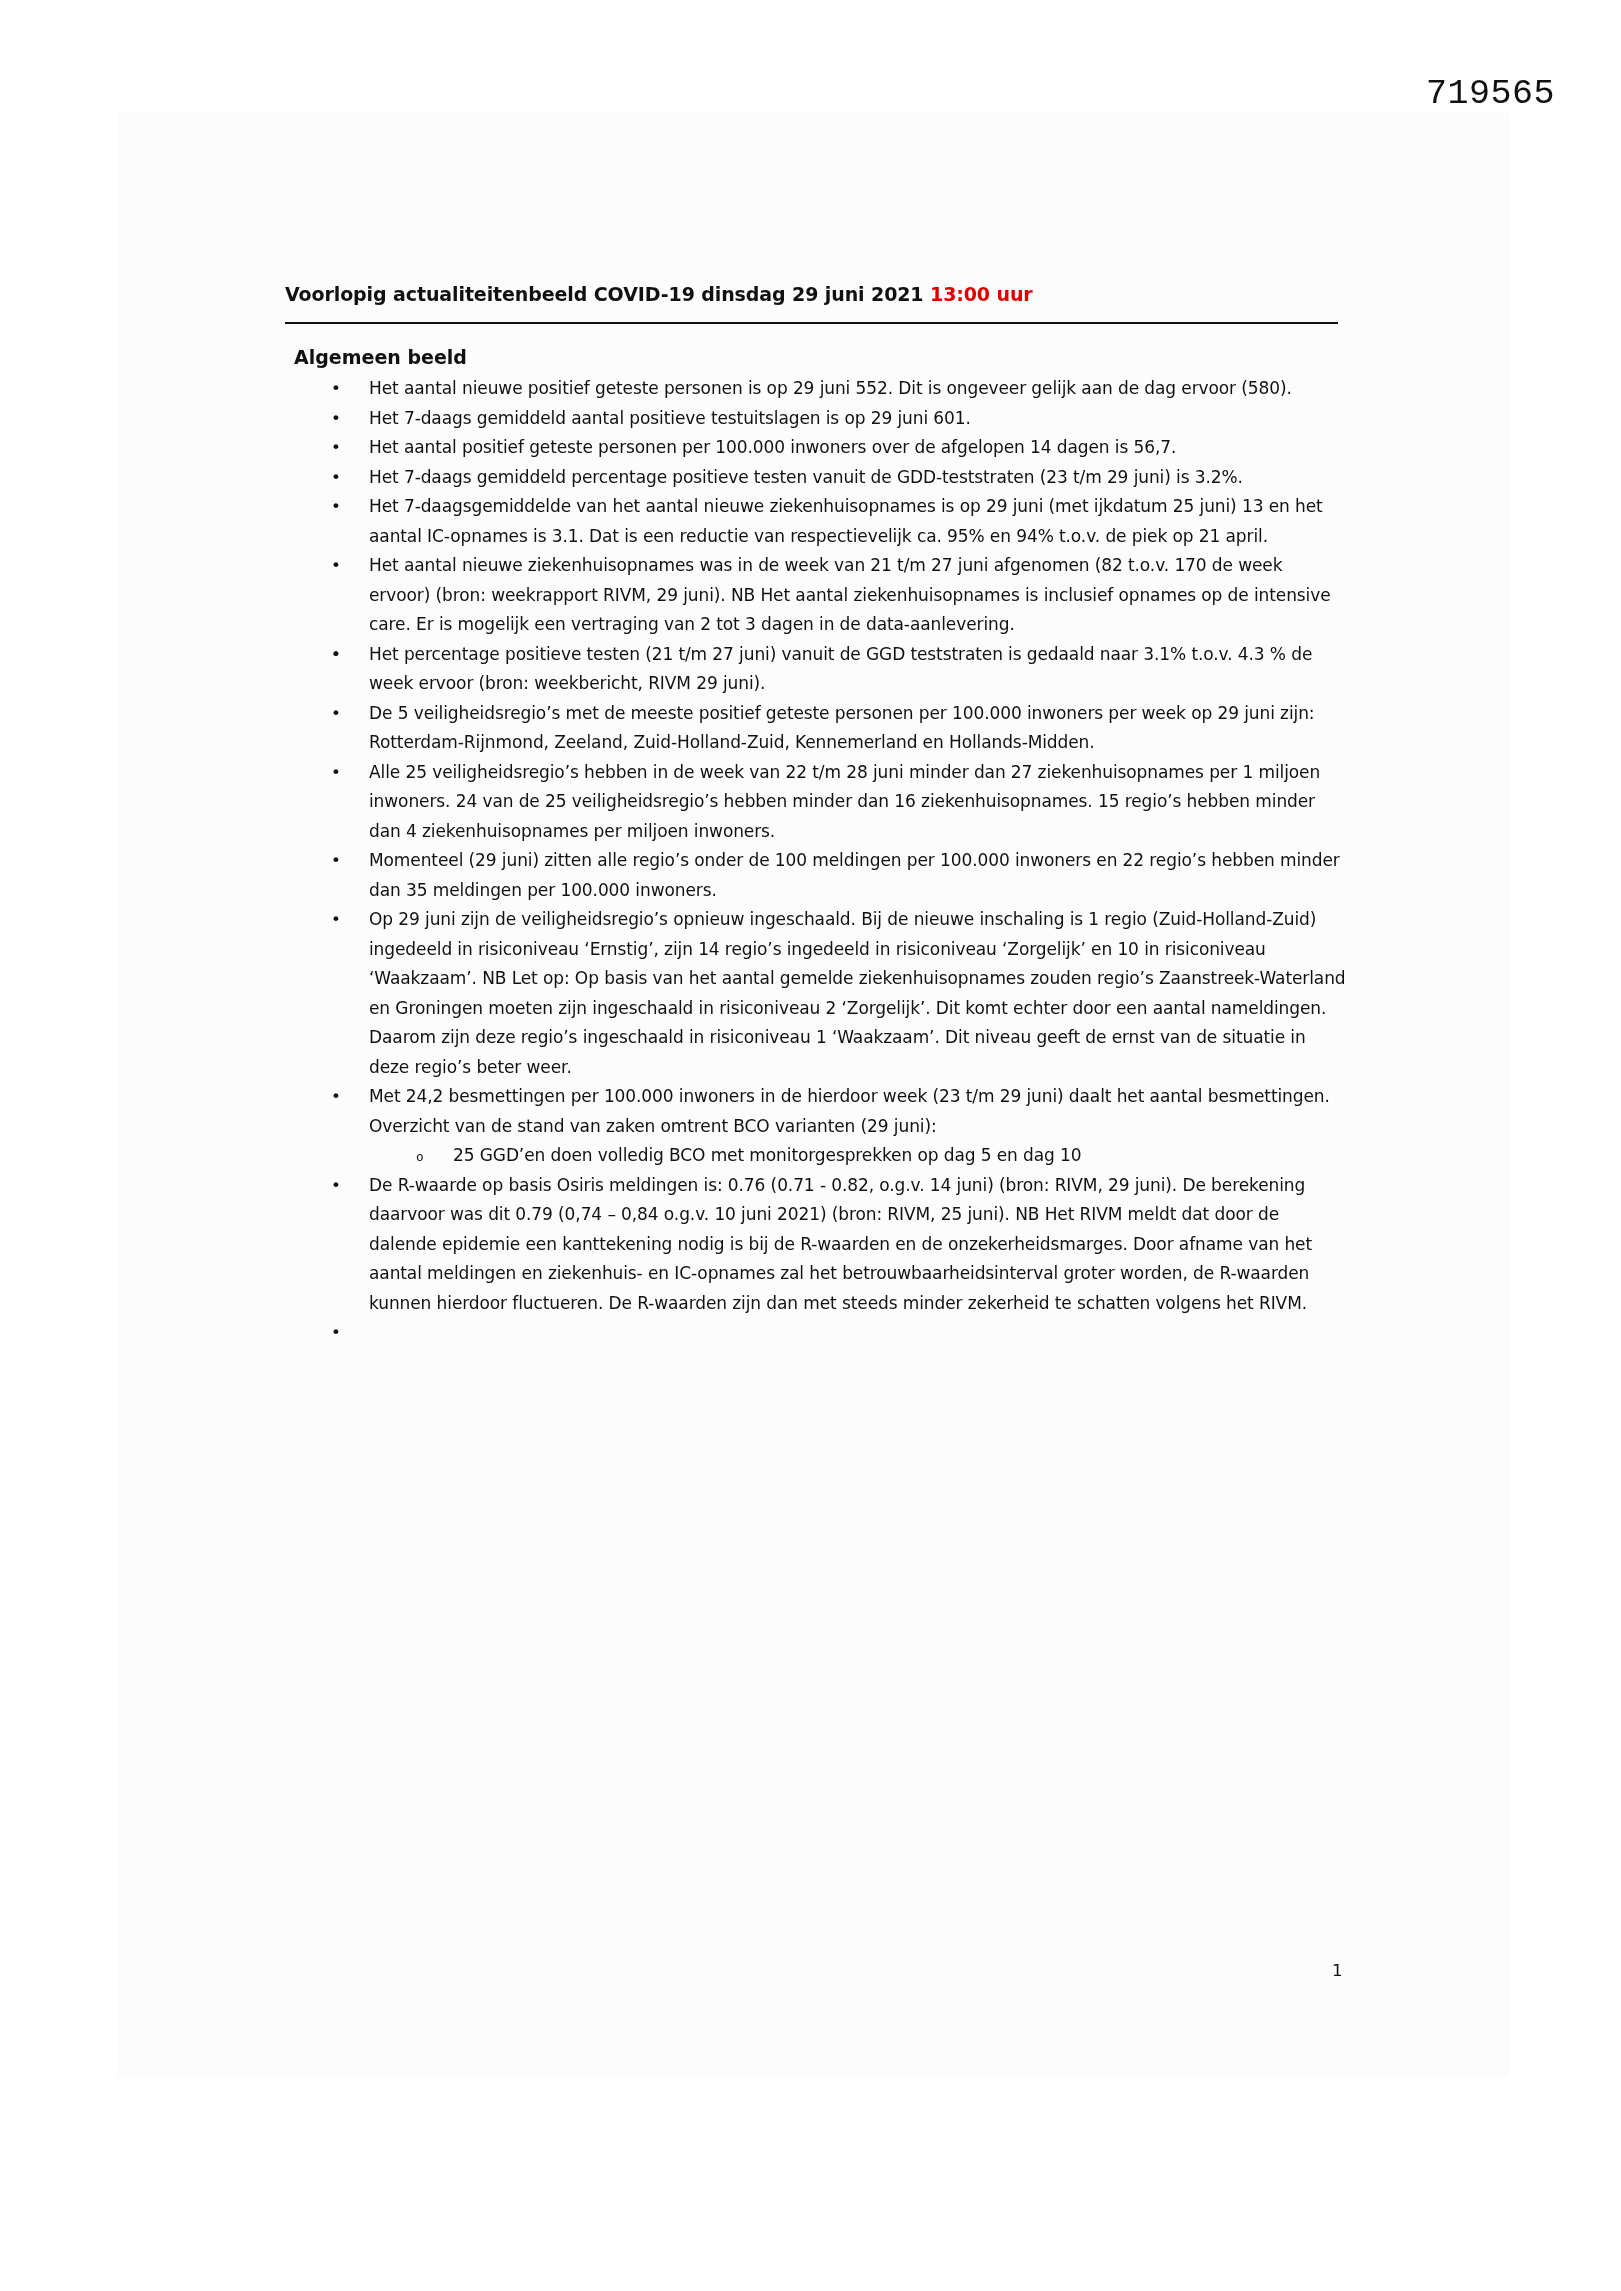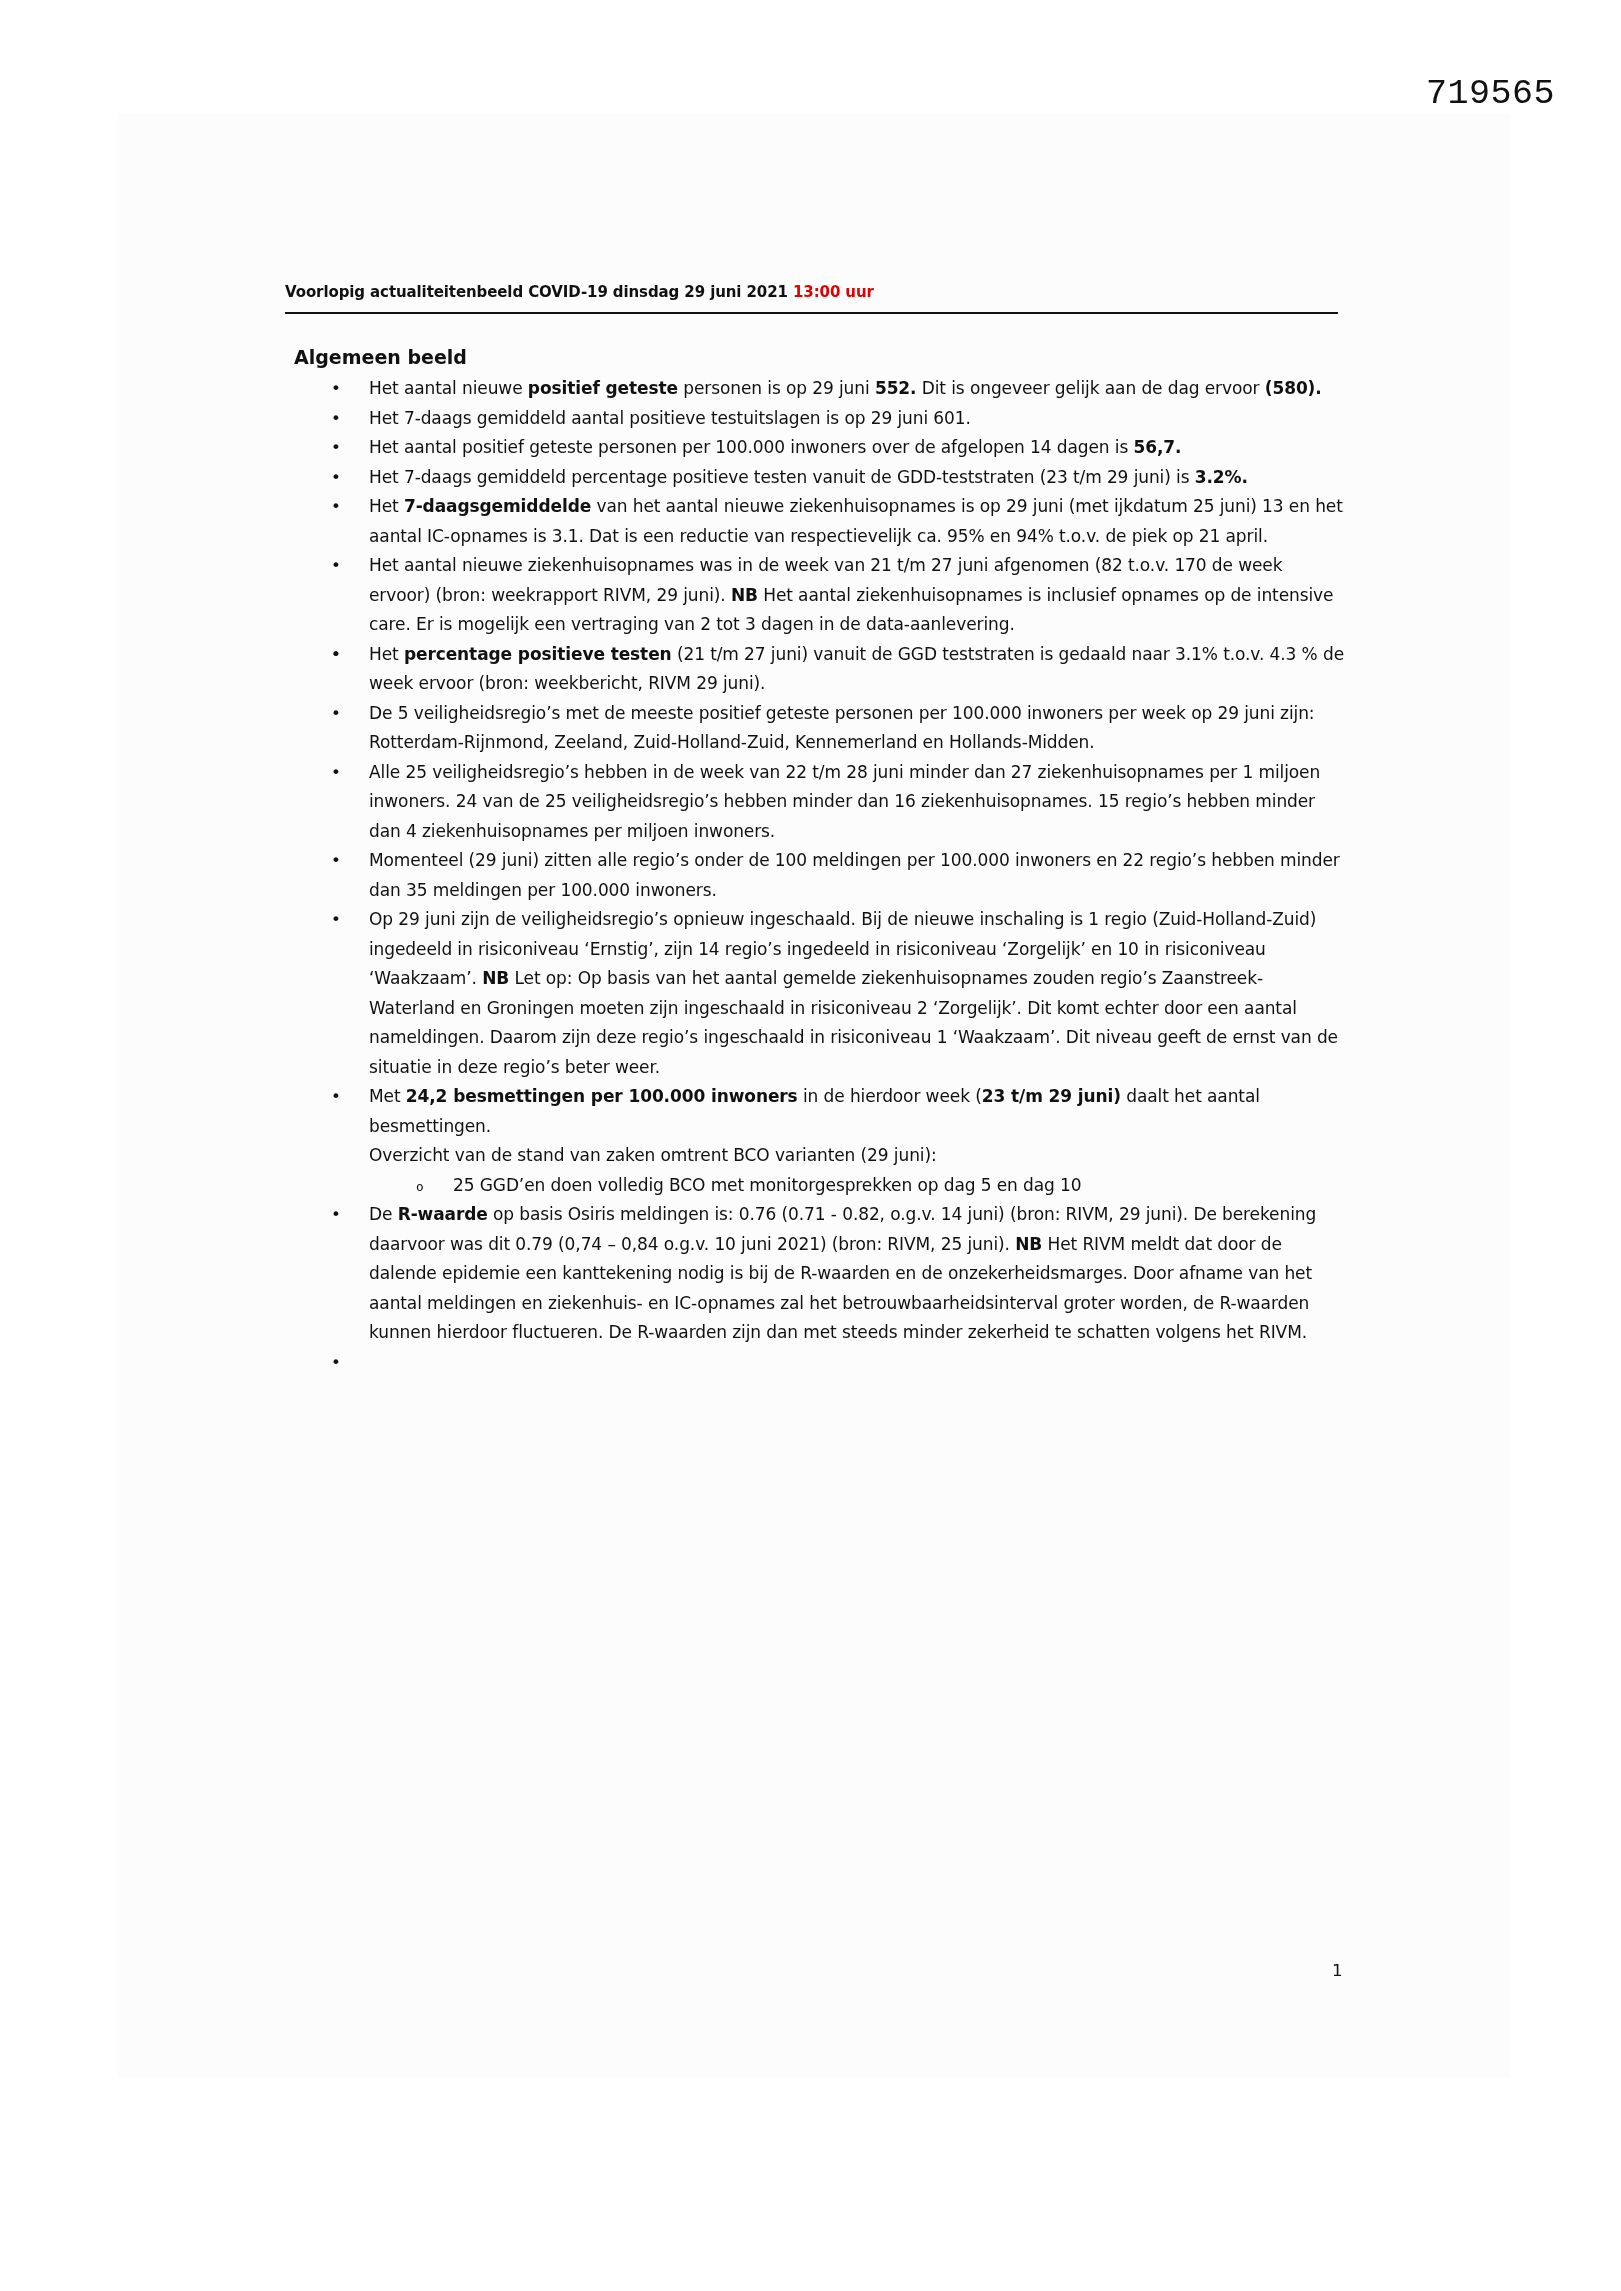--- a/index.html
+++ b/index.html
@@ -12,22 +12,22 @@
     position: absolute; left: 118px; top: 113px; width: 1392px; height: 1965px;
     background: #fcfcfc;
   }
   .doc-id {
     position: absolute; left: 1426px; top: 74px;
     font-family: Liberation Mono, monospace; font-size: 35px; color: #111;
     letter-spacing: 0.5px;
   }
   .title {
     position: absolute; left: 285px; top: 283px; width: 1053px;
-    font-size: 15px; font-weight: bold; white-space: nowrap;
-    padding-bottom: 11px; border-bottom: 2px solid #111;
+    font-size: 19px; font-weight: bold; white-space: nowrap;
+    padding-bottom: 17px; border-bottom: 2px solid #111;
     letter-spacing: -0.1px;
   }
   .title .red { color: #e00000; }
   .section-heading {
     position: absolute; left: 294px; top: 346px;
     font-size: 19px; font-weight: bold;
   }
   .bullets {
     position: absolute; left: 285px; top: 374px; width: 1063px;
     margin: 0; padding: 0; list-style: none;
@@ -40,21 +40,21 @@
     position: absolute; left: 46px; top: 0; font-size: 16.7px;
   }
   .sub {
     margin: 0; padding: 0; list-style: none;
   }
   .sub > li { position: relative; padding-left: 84px; }
   .sub > li > .bullet {
     position: absolute; left: 47px; top: 1px; font-size: 12.7px;
     font-family: "DejaVu Sans Mono", monospace;
   }
-  b { font-weight: bold; margin-top: 33px; }
+  b { font-weight: normal; margin-top: 33px; }
   .page-number {
     position: absolute; left: 1332px; top: 1960px; font-size: 16.7px;
   }
 </style>
 </head>
 <body>
 
 <div class="scan-area"></div>
 
 <div class="doc-id">719565</div>

